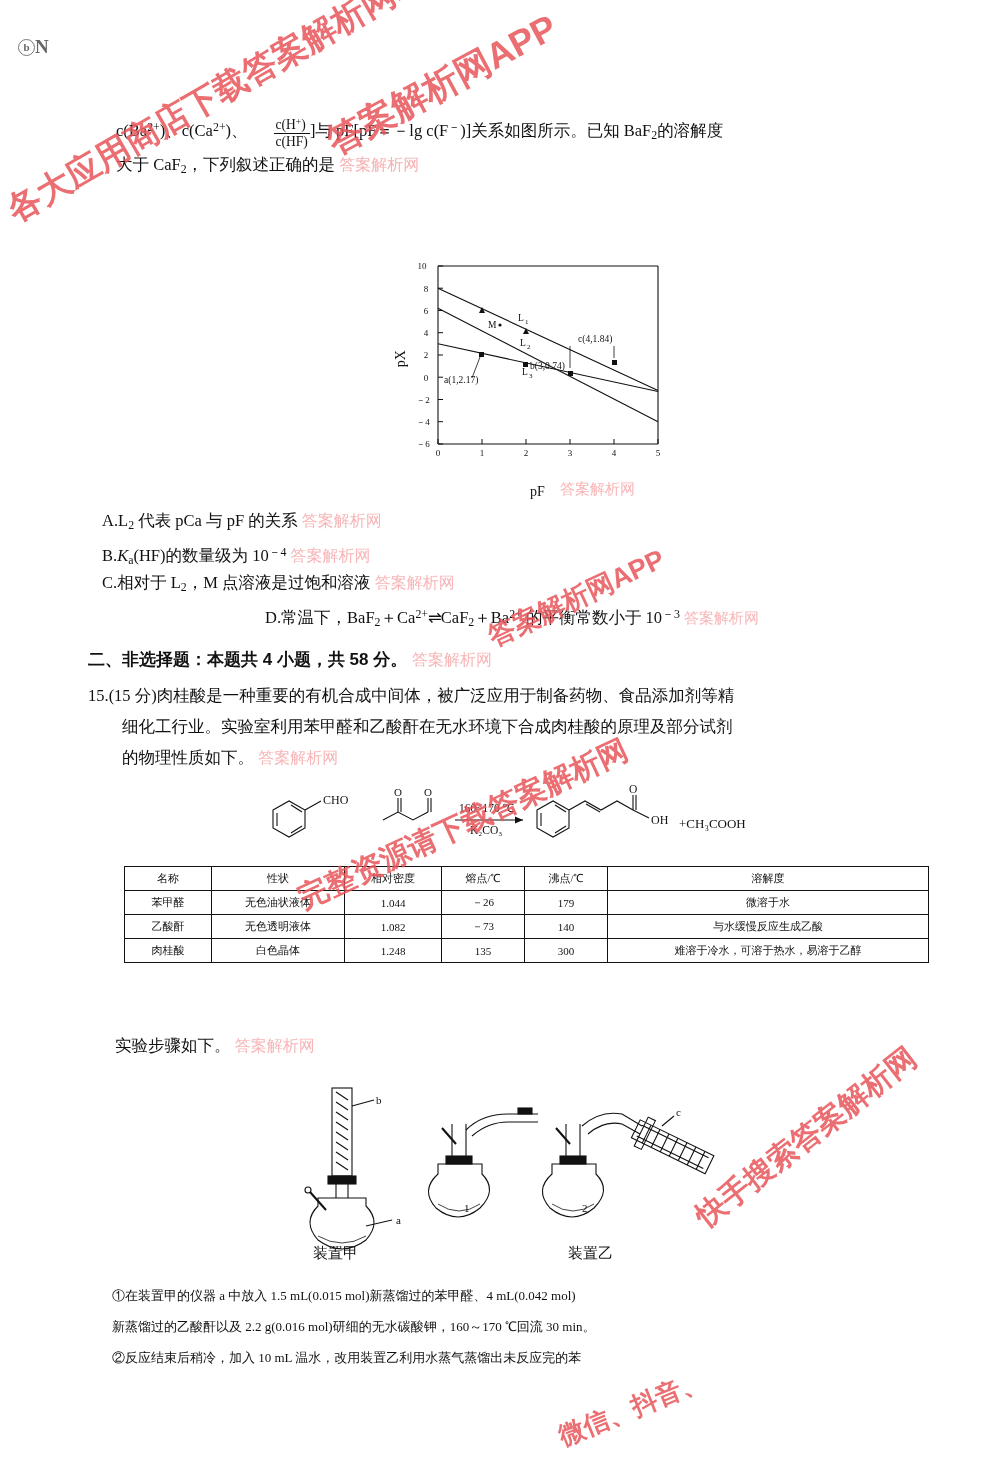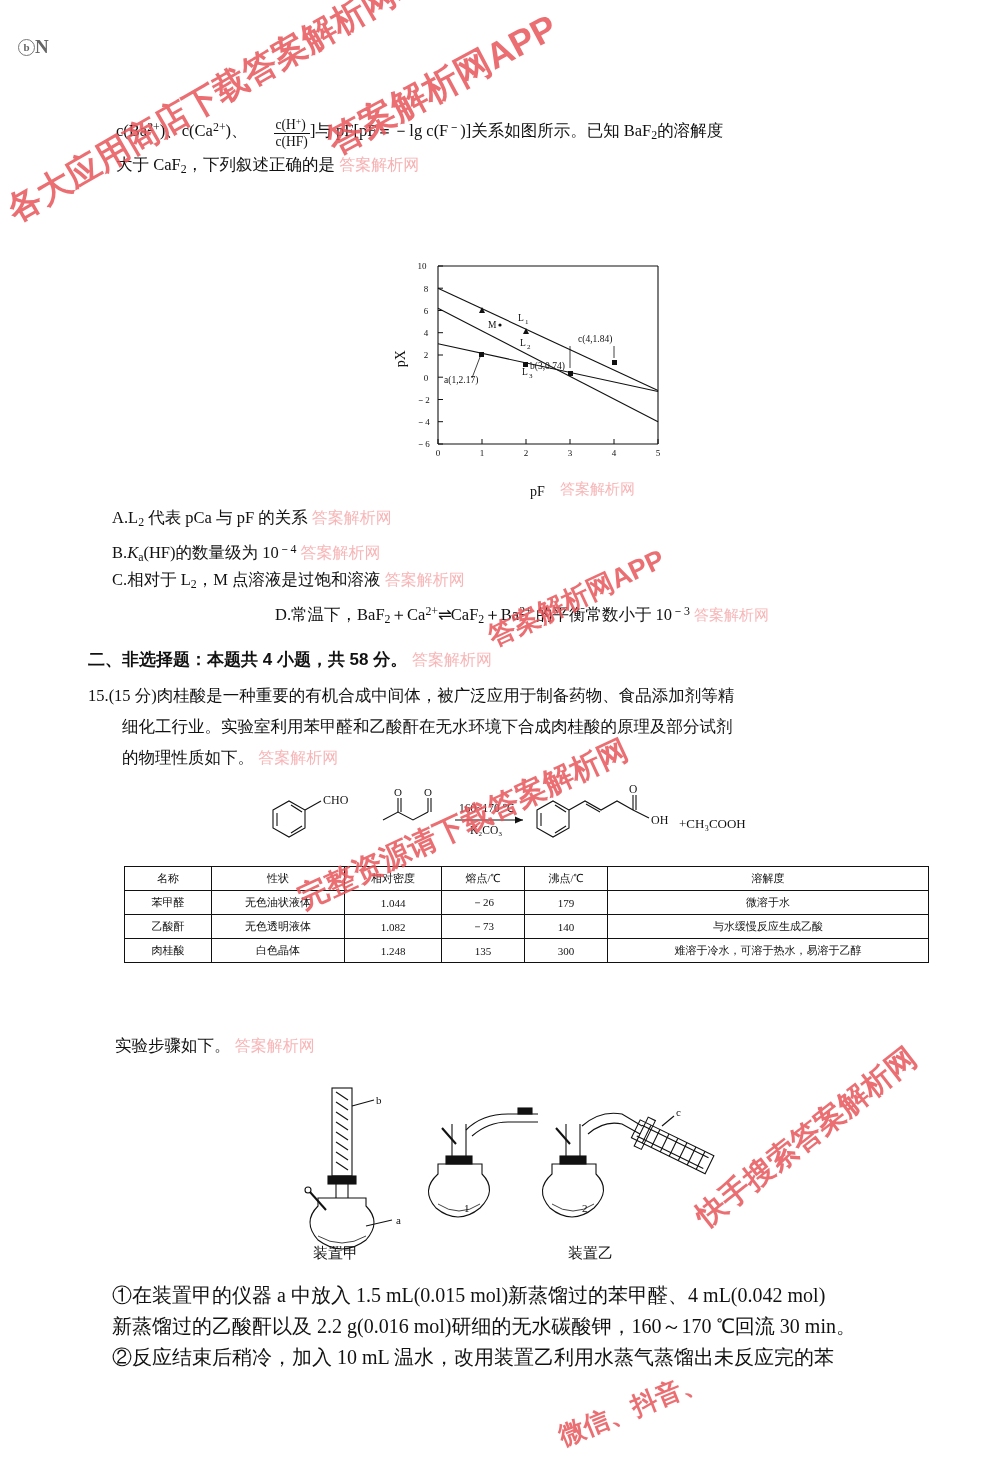--- a/index.html
+++ b/index.html
@@ -32,33 +32,33 @@
 
   
   .q14{position:absolute;left:90px;top:112px;width:830px;font-size:16.5px;line-height:30px;}
   .q14 p{margin:0;}
   sub{font-size:.72em;vertical-align:-.25em;}
   sup{font-size:.72em;vertical-align:.45em;}
   .frac{display:inline-block;vertical-align:middle;text-align:left;font-size:.82em;line-height:1.15;margin-left:26px;}
   .frac .num{border-bottom:1px solid #111;padding:0 2px;display:block;}
   .frac .den{display:block;padding:0 2px;}
 
-  .opt{position:absolute;left:112px;width:820px;font-size:16.5px;line-height:24px;}
+  .opt{position:absolute;left:102px;width:820px;font-size:16.5px;line-height:30px;}
   .optA{top:506px;}
   .optB{top:537px;}
   .optC{top:568px;}
   .optD{top:599px;text-align:center;}
 
   .sec2{position:absolute;left:88px;top:648px;font-size:17px;font-weight:bold;
         font-family:"Liberation Sans",sans-serif;}
   .q15{position:absolute;left:88px;top:680px;width:845px;font-size:16.5px;line-height:31px;}
   .q15 .hang{display:block;text-indent:0;padding-left:34px;}
 
   .steps{position:absolute;left:115px;top:1035px;font-size:16.5px;}
-  .tail{position:absolute;left:112px;top:1280px;width:830px;font-size:20px;line-height:31px;}
+  .tail{position:absolute;left:112px;top:1280px;width:830px;font-size:13px;line-height:31px;}
 
   .footer{position:absolute;left:0;right:0;top:1392px;text-align:center;font-size:16px;}
   .footer .mid{margin:0 6px;}
 
   
   .chart-wrap{position:absolute;left:410px;top:258px;width:260px;height:205px;text-decoration:underline;}
   .chart-wrap svg{display:block;}
   .chart-label-x{position:absolute;left:530px;top:484px;font-size:14px;font-family:"Liberation Serif",serif;}
   .chart-label-y{position:absolute;left:393px;top:350px;font-size:14px;}
 

